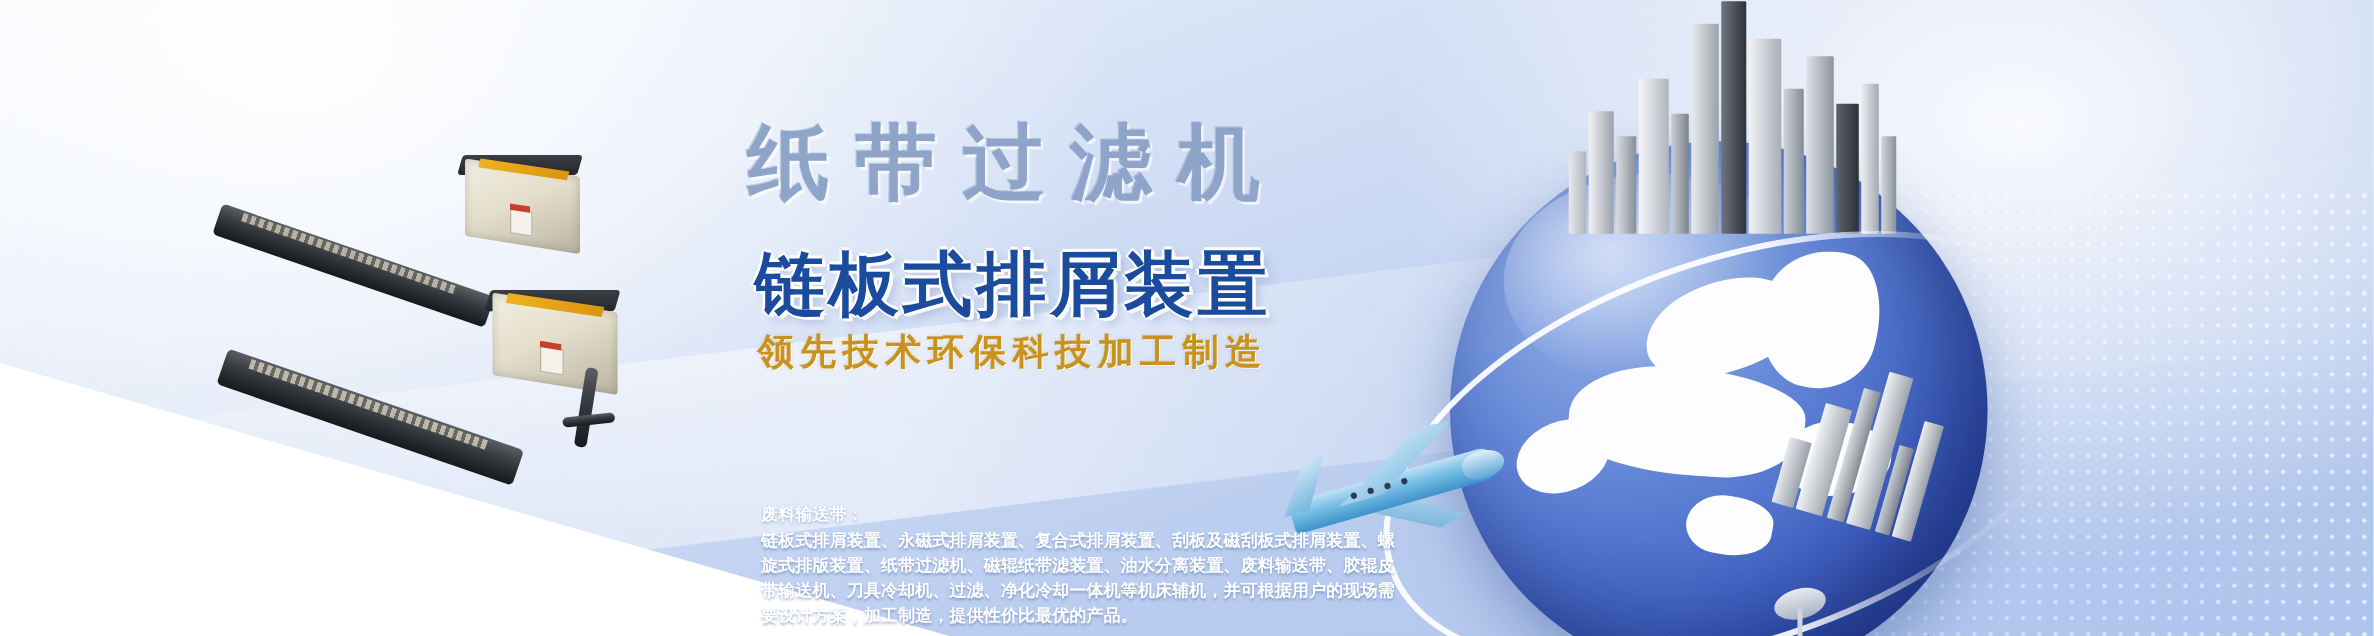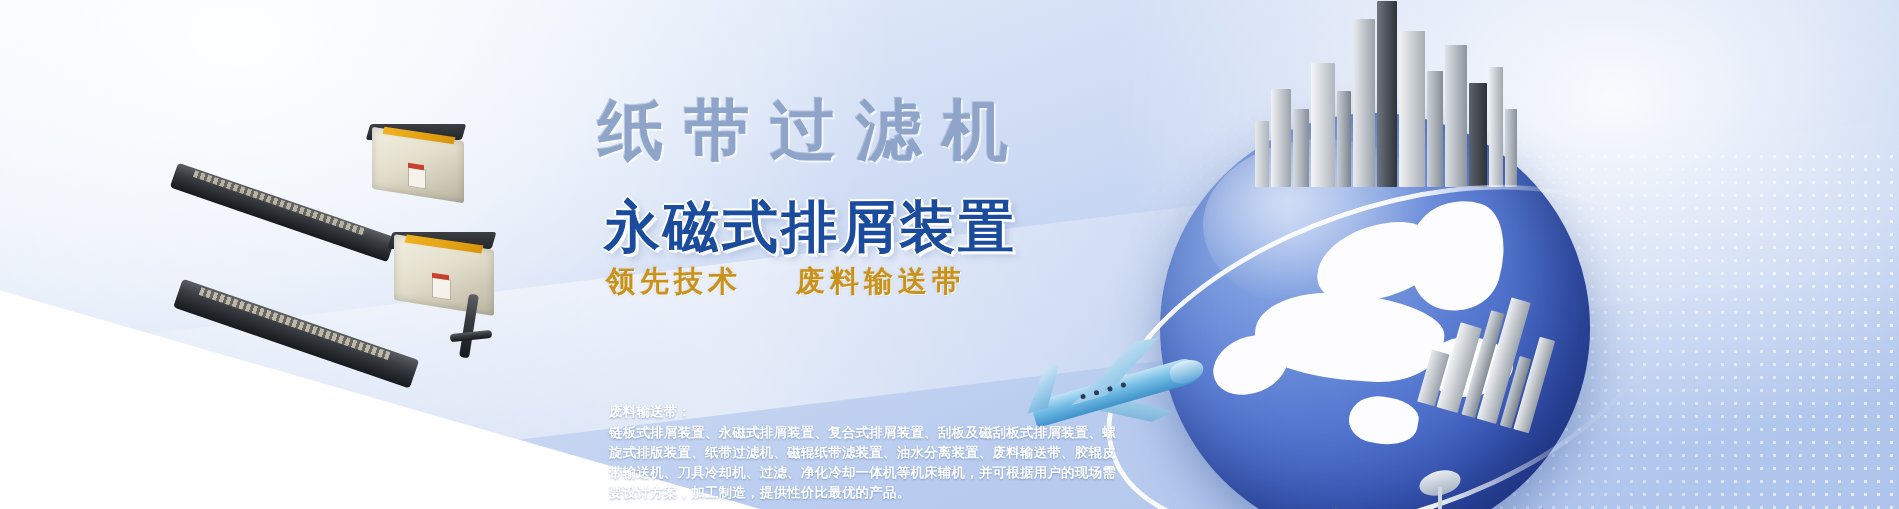--- a/index.html
+++ b/index.html
@@ -145,21 +145,21 @@
     position:absolute;left:604px;top:190px;
     font-size:56px;letter-spacing:3px;font-weight:bold;
     color:#1a4b9c;
     white-space:nowrap;
     text-shadow:
       -2px 0 0 #ffffff, 2px 0 0 #ffffff, 0 -2px 0 #ffffff, 0 2px 0 #ffffff,
       3px 3px 0 rgba(255,255,255,.85), 5px 5px 7px rgba(40,70,140,.22);
   }
   .taglines{
     position:absolute;left:606px;top:262px;
-    display:flex;gap:54px;align-items:baseline;white-space:nowrap;
+    display:flex;align-items:baseline;white-space:nowrap;
   }
   .taglines span{
     font-family:"Liberation Serif","DejaVu Serif",serif;
     font-size:29px;font-weight:bold;letter-spacing:5px;
     color:#c9921c;
     text-shadow:1px 1px 0 rgba(255,255,255,.8), 0 0 3px rgba(160,110,10,.25);
   }
 
   .body-copy{
     position:absolute;left:609px;top:402px;width:518px;
@@ -265,25 +265,26 @@
       <span class="dish"></span>
       <span class="mast"></span>
       <span class="panel p-l"></span>
 
       <span class="panel p-r"></span>
     </div>
   </div>
 
   <div class="headline">纸带过滤机</div>
 
-  <div class="subhead">永磁式排屑装置</div>
+  <div class="subhead">链板式排屑装置</div>
 
   <div class="taglines">
     <span>领先技术</span>
-    <span>废料输送带</span>
+    <span>环保科技</span>
+    <span>加工制造</span>
   </div>
 
   <div class="body-copy">
     <span class="lead">废料输送带：</span>
     <p>链板式排屑装置、永磁式排屑装置、复合式排屑装置、刮板及磁刮板式排屑装置、螺旋式排版装置、纸带过滤机、磁辊纸带滤装置、油水分离装置、废料输送带、胶辊皮带输送机、刀具冷却机、过滤、净化冷却一体机等机床辅机，并可根据用户的现场需要设计方案，加工制造，提供性价比最优的产品。</p>
   </div>
 
 </div>
 
 </body></html>

